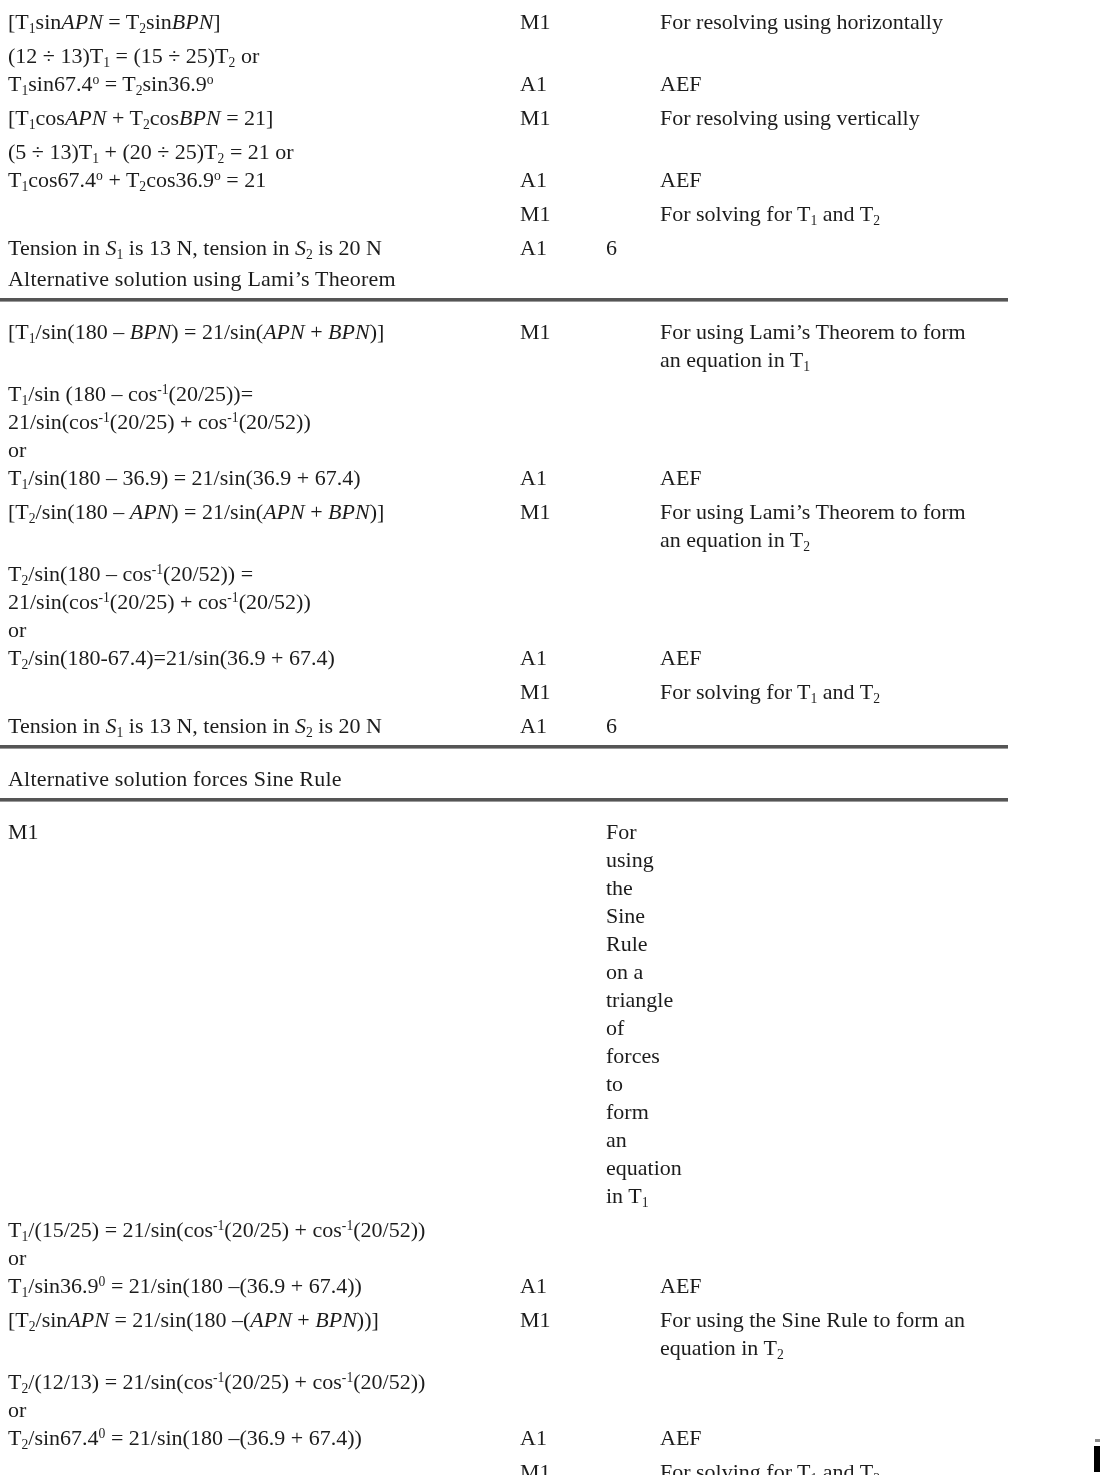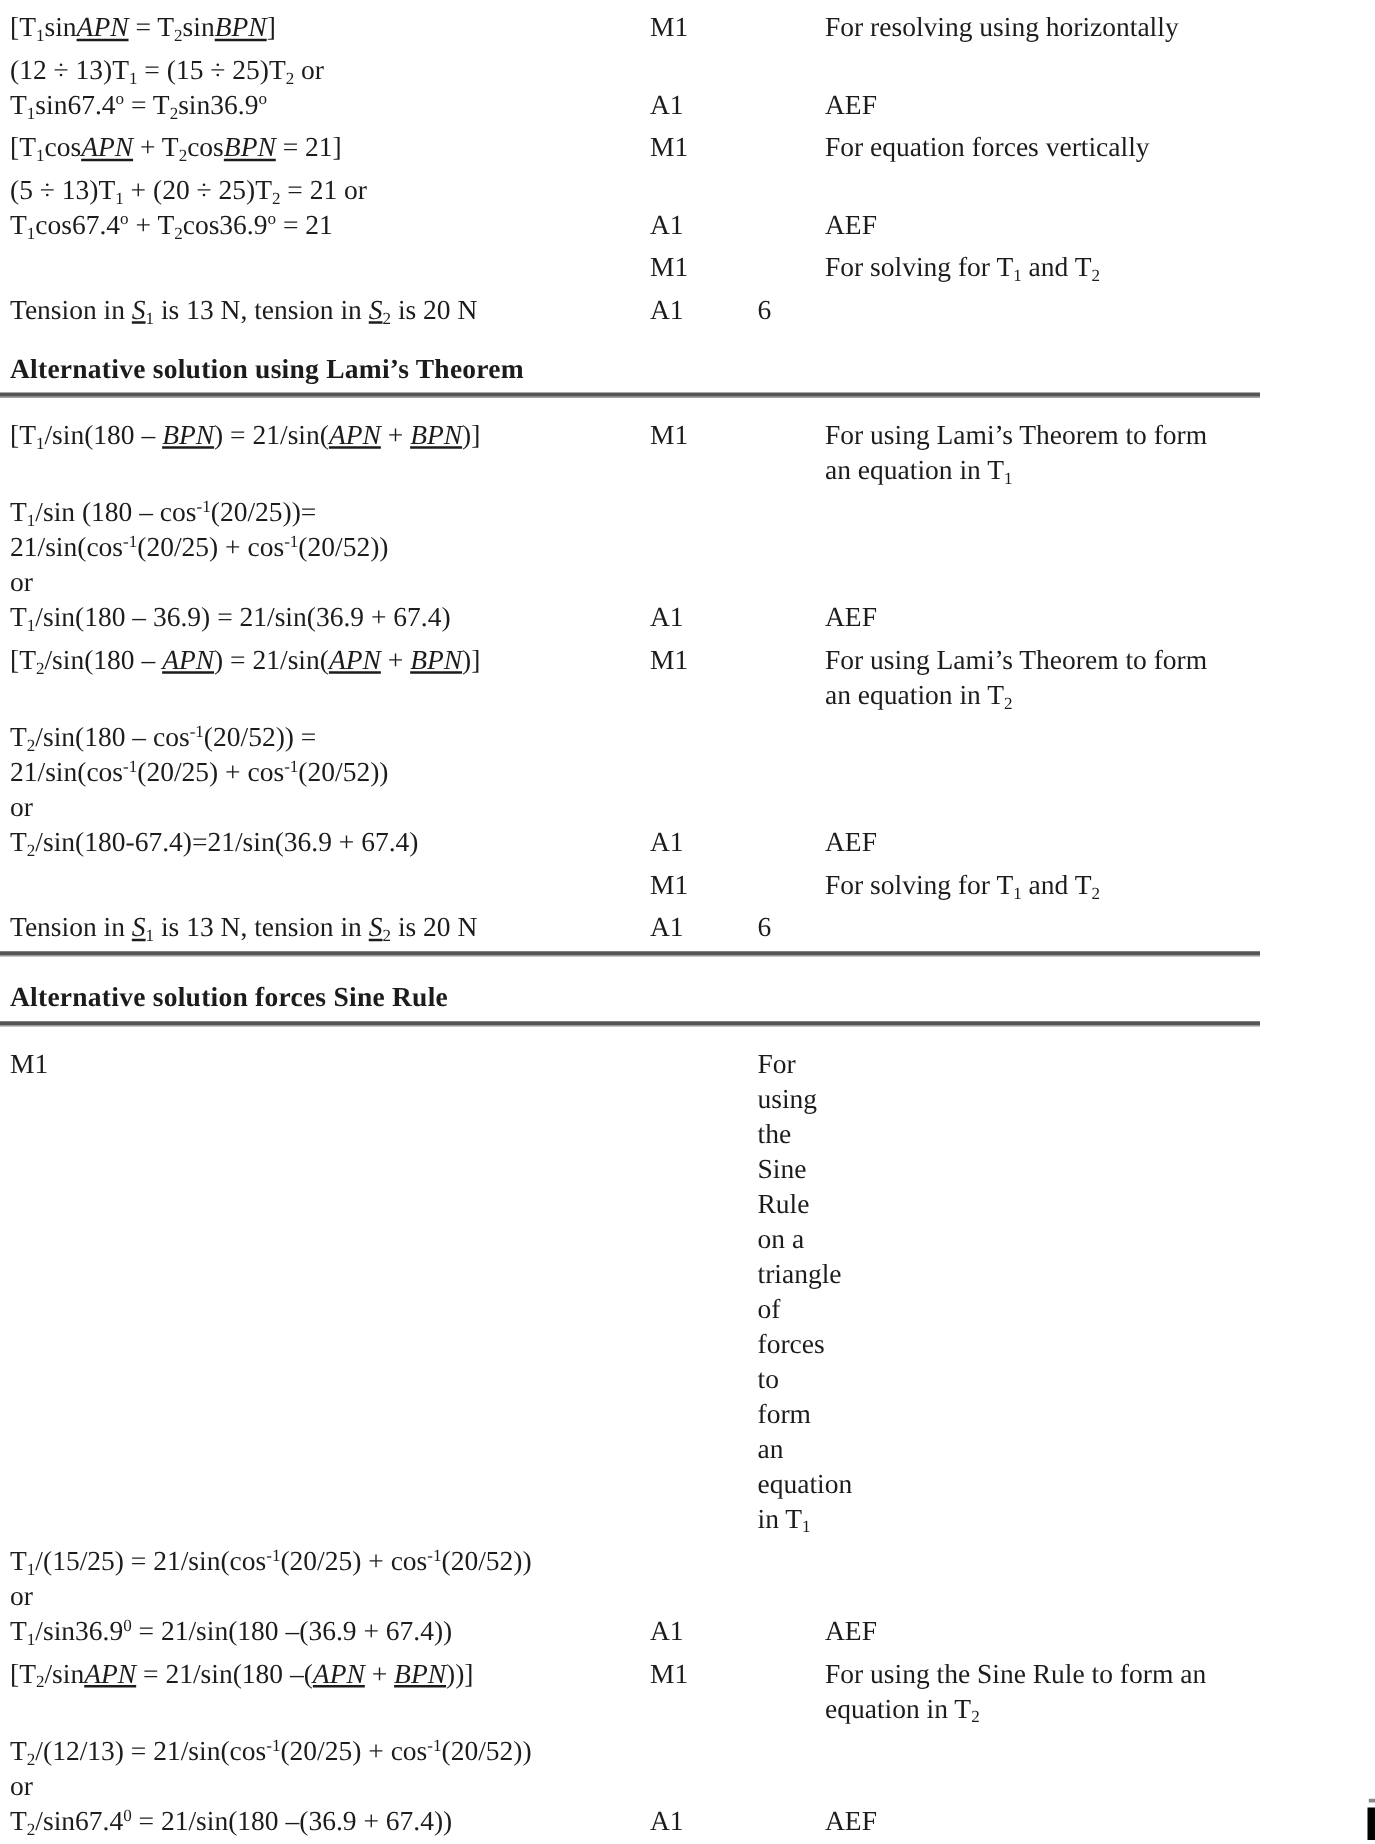--- a/index.html
+++ b/index.html
@@ -24,34 +24,34 @@
   .row { margin-top: 6px; }
   .row:first-child { margin-top: 0; }
   .grid {
     display: grid;
     grid-template-columns: 512px 86px 54px 347px;
     align-items: start;
   }
   .cell { min-height: 1px; }
   .bottom .mark, .bottom .total, .bottom .comment { align-self: end; }
   .heading {
-    margin-top: 19px;
-    font-weight: bold;
+    margin-top: 3px;
+    font-weight: normal;
     letter-spacing: 0.2px;
   }
   .rule {
     height: 3px;
     background: #555555;
     border-bottom: 1px solid #9a9a9a;
     margin: 5px 0 16px -8px;
     width: 1008px;
   }
   sub { font-size: 0.62em; line-height: 0; vertical-align: -0.28em; }
   sup { font-size: 0.62em; line-height: 0; vertical-align: 0.55em; }
-  i { font-family: "Liberation Serif", "DejaVu Serif", serif; text-decoration: underline; }
+  i { font-family: "Liberation Serif", "DejaVu Serif", serif; }
   .artifact {
     position: absolute;
     right: 0;
     bottom: 3px;
     width: 6px;
     height: 26px;
     background: #000000;
   }
   .artifact-tick {
     position: absolute;
@@ -75,21 +75,21 @@
     <div class="row grid bottom">
       <div class="cell work">(12 ÷ 13)T<sub>1</sub> = (15 ÷ 25)T<sub>2</sub> or<br>T<sub>1</sub>sin67.4<sup>o</sup> = T<sub>2</sub>sin36.9<sup>o</sup></div>
       <div class="cell mark">A1</div>
       <div class="cell total"></div>
       <div class="cell comment">AEF</div>
     </div>
     <div class="row grid">
       <div class="cell work">[T<sub>1</sub>cos<i>APN</i> + T<sub>2</sub>cos<i>BPN</i> = 21]</div>
       <div class="cell mark">M1</div>
       <div class="cell total"></div>
-      <div class="cell comment">For equation forces vertically</div>
+      <div class="cell comment">For resolving using vertically</div>
     </div>
     <div class="row grid bottom">
       <div class="cell work">(5 ÷ 13)T<sub>1</sub> + (20 ÷ 25)T<sub>2</sub> = 21 or<br>T<sub>1</sub>cos67.4<sup>o</sup> + T<sub>2</sub>cos36.9<sup>o</sup> = 21</div>
       <div class="cell mark">A1</div>
       <div class="cell total"></div>
       <div class="cell comment">AEF</div>
     </div>
     <div class="row grid">
       <div class="cell work"></div>
       <div class="cell mark">M1</div>

